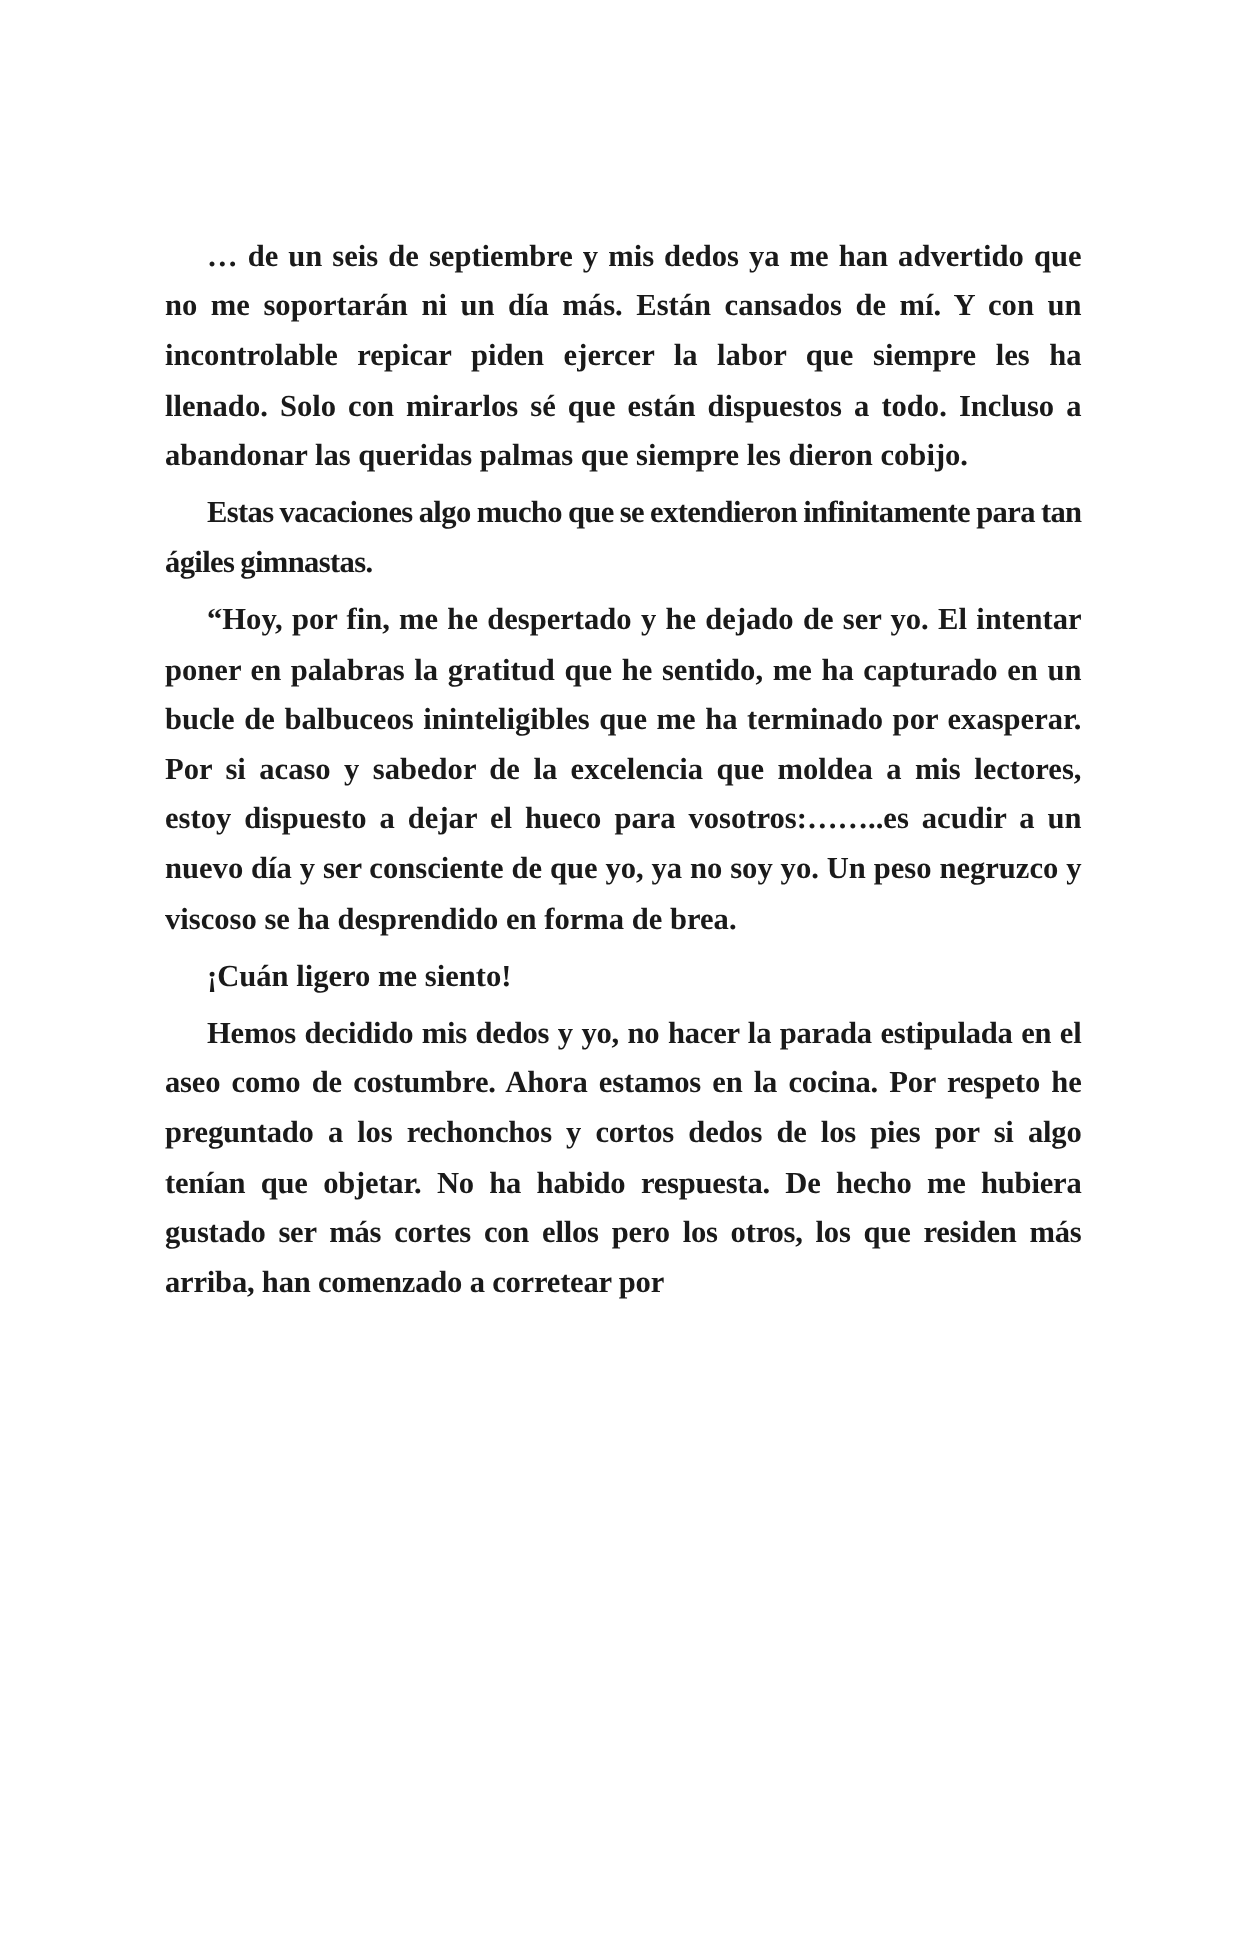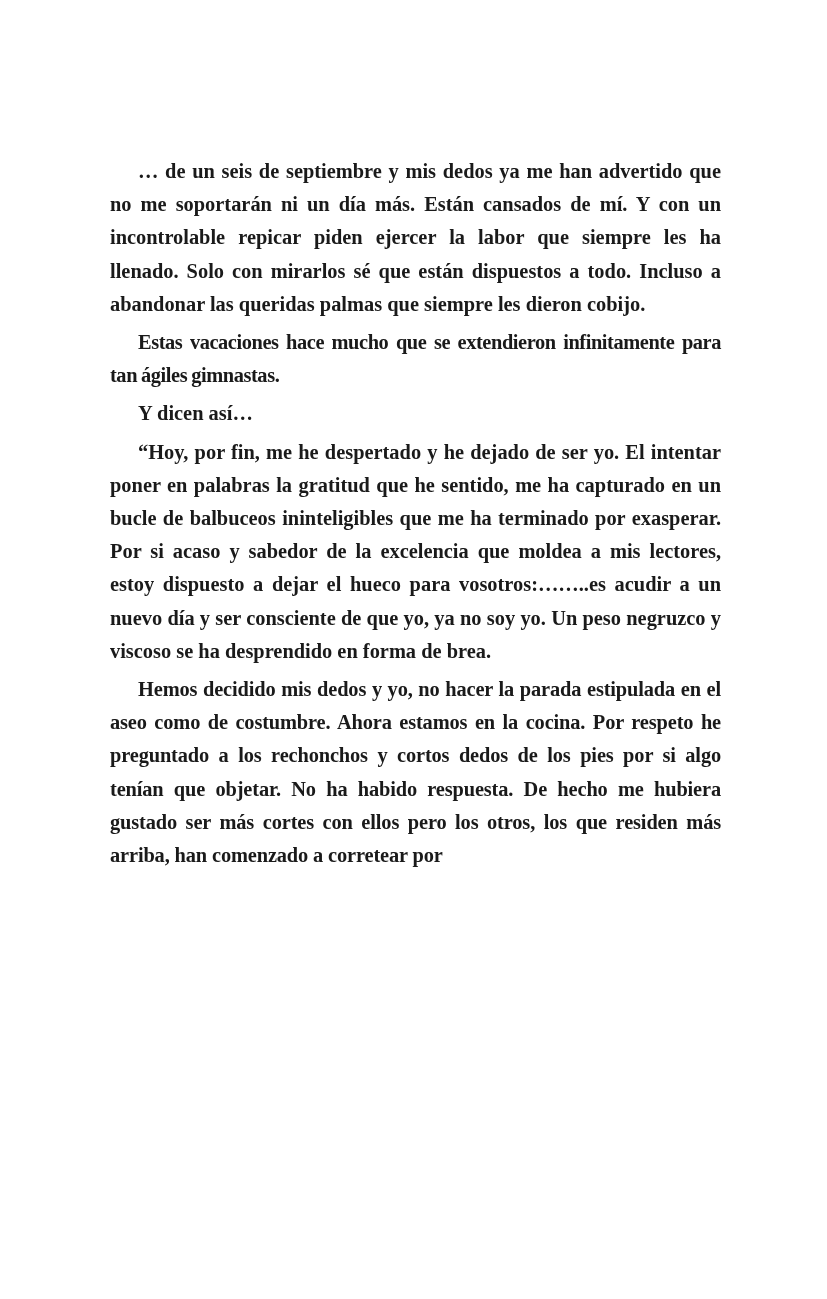--- a/index.html
+++ b/index.html
@@ -64,18 +64,18 @@
   .para:last-child {
     margin-bottom: 0;
   }
 </style>
 </head>
 <body>
 
 <div class="page" style="background: rgb(255, 255, 255); color: rgb(26, 26, 26);">
   <div class="text-block">
       <p class="para">… de un seis de septiembre y mis dedos ya me han advertido que no me soportarán ni un día más. Están cansados de mí. Y con un incontrolable repicar piden ejercer la labor que siempre les ha llenado. Solo con mirarlos sé que están dispuestos a todo. Incluso a abandonar las queridas palmas que siempre les dieron cobijo.</p>
-      <p class="para tight">Estas vacaciones hace mucho que se extendieron infinitamente para tan ágiles gimnastas.</p>
-      <p class="para short">Y dicen así…</p>
+      <p class="para tight">Estas vacaciones algo mucho que se extendieron infinitamente para tan ágiles gimnastas.</p>
       <p class="para">“Hoy, por fin, me he despertado y he dejado de ser yo. El intentar poner en palabras la gratitud que he sentido, me ha capturado en un bucle de balbuceos ininteligibles que me ha terminado por exasperar. Por si acaso y sabedor de la excelencia que moldea a mis lectores, estoy dispuesto a dejar el hueco para vosotros:……..es acudir a un nuevo día y ser consciente de que yo, ya no soy yo. Un peso negruzco y viscoso se ha desprendido en forma de brea.</p>
+      <p class="para short">¡Cuán ligero me siento!</p>
       <p class="para snug">Hemos decidido mis dedos y yo, no hacer la parada estipulada en el aseo como de costumbre. Ahora estamos en la cocina. Por respeto he preguntado a los rechonchos y cortos dedos de los pies por si algo tenían que objetar. No ha habido respuesta. De hecho me hubiera gustado ser más cortes con ellos pero los otros, los que residen más arriba, han comenzado a corretear por</p>
     </div>
 </div>
 
 </body></html>

